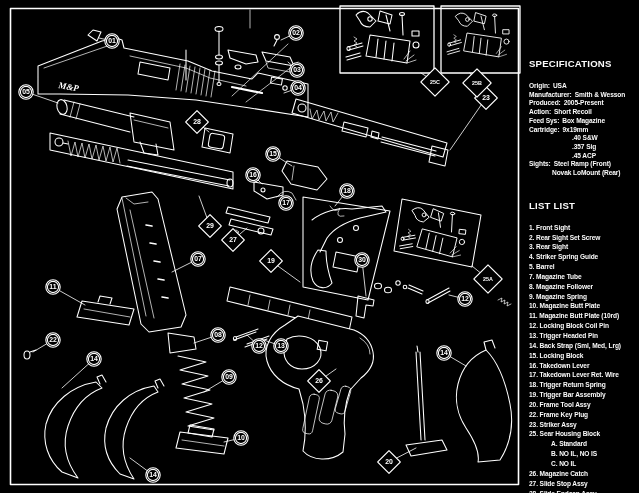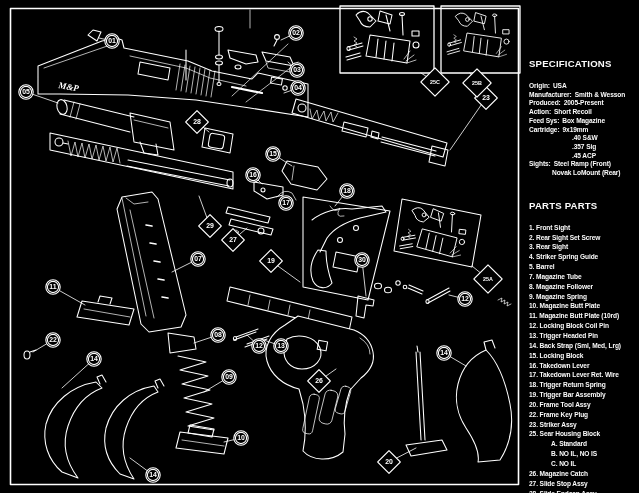--- a/index.html
+++ b/index.html
@@ -445,21 +445,21 @@
         <div class="srow ind0"><span class="lab">Produced:</span><span class="val">2005-Present</span></div>
         <div class="srow ind0"><span class="lab">Action:</span><span class="val">Short Recoil</span></div>
         <div class="srow ind0"><span class="lab">Feed Sys:</span><span class="val">Box Magazine</span></div>
         <div class="srow ind0"><span class="lab">Cartridge:</span><span class="val">9x19mm</span></div>
         <div class="srow ind2"><span class="val">.40 S&amp;W</span></div>
         <div class="srow ind2"><span class="val">.357 Sig</span></div>
         <div class="srow ind2"><span class="val">.45 ACP</span></div>
         <div class="srow ind0"><span class="lab">Sights:</span><span class="val">Steel Ramp (Front)</span></div>
         <div class="srow ind1"><span class="val">Novak LoMount (Rear)</span></div>
       </div>
-    <h1 class="partstitle">PARTS PARTS</h1>
+    <h1 class="partstitle">LIST LIST</h1>
     <div class="partrows">
         <div class="prow">1. Front Sight</div>
         <div class="prow">2. Rear Sight Set Screw</div>
         <div class="prow">3. Rear Sight</div>
         <div class="prow">4. Striker Spring Guide</div>
         <div class="prow">5. Barrel</div>
         <div class="prow">7. Magazine Tube</div>
         <div class="prow">8. Magazine Follower</div>
         <div class="prow">9. Magazine Spring</div>
         <div class="prow">10. Magazine Butt Plate</div>

